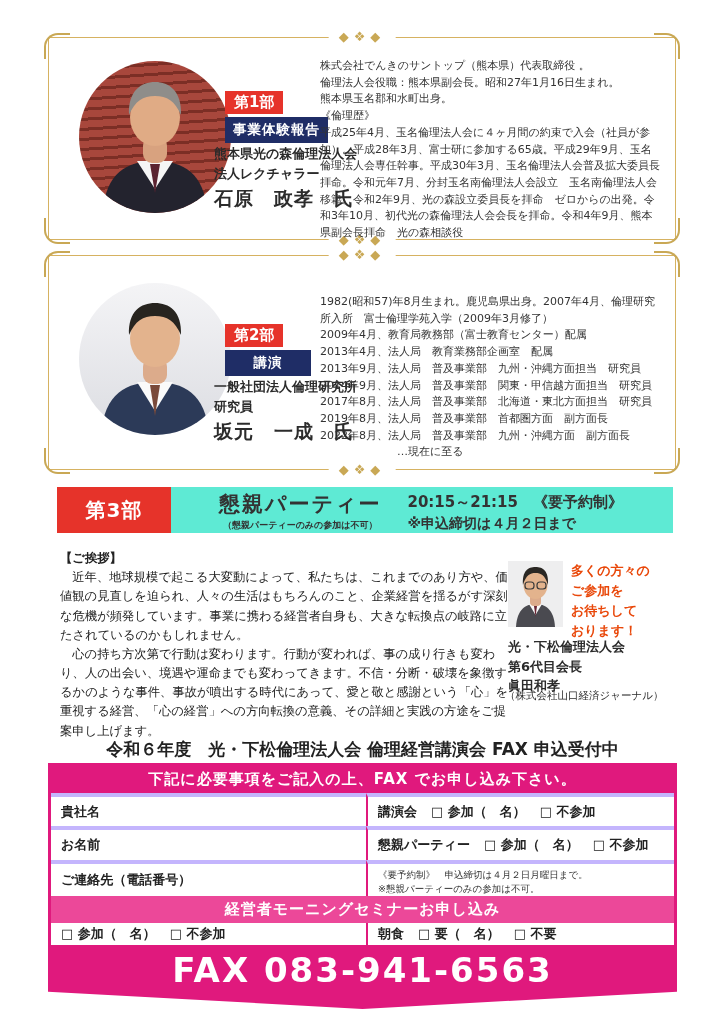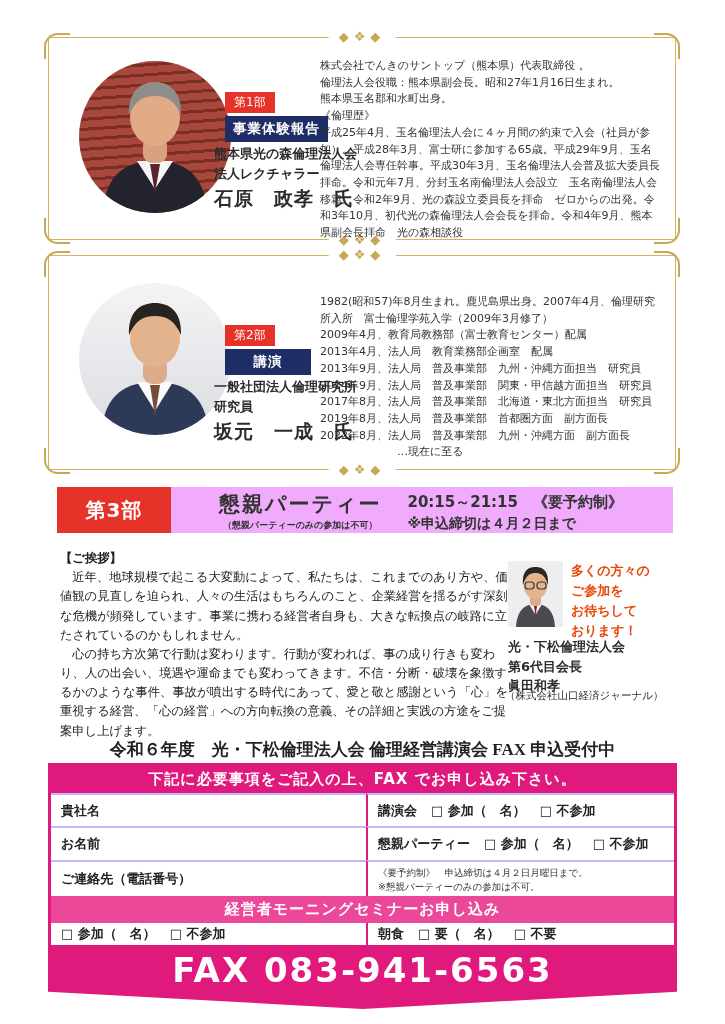--- a/index.html
+++ b/index.html
@@ -24,34 +24,34 @@
   .orn.top { top:-8px; } .orn.bot { bottom:-8px; }
 
   
   .photo { position:absolute; left:30px; width:152px; height:152px; border-radius:50%; overflow:hidden; }
   .frame1 .photo { top:23px; background:repeating-linear-gradient(176deg,#a8473c 0 7px,#7c2e25 7px 10px); }
   .frame2 .photo { top:27px; background:linear-gradient(180deg,#f4f4f6 0%,#dcdde2 100%); }
   .photo svg { display:block; }
 
   .meta { position:absolute; left:176px; }
   .frame1 .meta { top:53px; } .frame2 .meta { top:68px; }
-  .badge-red  { display:inline-block; background:#e6332a; color:#fff; font-size:12px; font-weight:normal; padding:2px 9px; }
+  .badge-red  { display:inline-block; background:#e6332a; color:#fff; font-size:15px; font-weight:bold; padding:2px 9px; }
   .badge-navy { display:block; background:#1f2d66; color:#fff; font-size:13.5px; font-weight:bold;
                 padding:4px 8px; margin-top:3px; text-align:center; min-width:70px; letter-spacing:1px; }
 
   .orgblock { position:absolute; left:165px; font-weight:bold; }
   .frame1 .orgblock { top:106px; } .frame2 .orgblock { top:121px; }
   .org  { font-size:13px; line-height:1.5; white-space:pre-line; }
   .spname { font-size:19px; font-weight:bold; margin-top:3px; letter-spacing:1px; }
 
   .bio { position:absolute; left:271px; width:342px; font-size:11px; line-height:1.52; white-space:pre-line; color:#333; }
   .frame1 .bio { top:20px; } .frame2 .bio { top:38px; }
 
   
-  .part3 { position:absolute; left:57px; top:487px; width:616px; height:46px; background:#f0abfc; display:flex; }
+  .part3 { position:absolute; left:57px; top:487px; width:616px; height:46px; background:#5eead4; display:flex; }
   .part3-red { width:114px; background:#e6332a; color:#fff; font-size:20px; font-weight:bold;
                display:flex; align-items:center; justify-content:center; letter-spacing:1px; }
   .part3-mid { margin-left:48px; text-align:center; padding-top:3px; color:#333; }
   .part3-title { font-size:21px; font-weight:bold; letter-spacing:2px; }
   .part3-note  { font-size:9px; font-weight:bold; margin-top:1px; }
   .part3-right { margin-left:26px; padding-top:6px; color:#333; }
   .part3-time  { font-size:15px; font-weight:bold; }
   .part3-deadline { font-size:14px; font-weight:bold; margin-top:3px; }
 
   
@@ -61,27 +61,27 @@
 
   .chairman { position:absolute; left:505px; top:558px; width:175px; }
   .ch-photo { position:absolute; left:3px; top:3px; width:55px; height:66px; background:#eeeeef; overflow:hidden; }
   .ch-callout { position:absolute; left:66px; top:3px; color:#e94709; font-weight:bold;
                 font-size:13px; line-height:1.55; white-space:pre-line; }
   .ch-org { position:absolute; left:3px; top:79px; font-weight:bold; font-size:13px; line-height:1.5; width:175px; }
   .ch-company { position:absolute; left:0px; top:131px; font-size:10.5px; width:180px; }
 
   
   .fax-title { position:absolute; top:738px; left:0; width:100%; text-align:center;
-               font-size:17px; font-weight:bold; color:#222;font-family:Liberation Serif, serif; }
+               font-size:17px; font-weight:bold; color:#222; }
   .form { position:absolute; left:48px; top:763px; width:629px; border:3px solid #e0197d;
           box-sizing:border-box; background:#fff; }
   .form-header { background:#e0197d; color:#fff; font-weight:bold; font-size:15px;
                  text-align:center; padding:4px 0; letter-spacing:1px; }
   .form-grid { display:grid; grid-template-columns:315px 1fr; grid-template-rows:33px 34px 36px; }
-  .fcell { border-top:2px solid #c4b5fd; padding:0 10px; display:flex; align-items:center;
+  .fcell { border-top:4px solid #c4b5fd; padding:0 10px; display:flex; align-items:center;
            font-size:13px; font-weight:bold; color:#222; box-sizing:border-box; }
   .fcell.r { border-left:2px solid #e0197d; }
   .fcell .gap { margin-left:14px; }
   .fcell.note { font-size:9.5px; font-weight:normal; line-height:1.5; white-space:pre-line;
                 align-items:flex-start; padding-top:4px; color:#333; }
   .seminar-bar { background:#ec4899; color:#fff; text-align:center; font-weight:bold;
                  font-size:15px; padding:4px 0; letter-spacing:1px; }
   .bottom-grid { display:grid; grid-template-columns:315px 1fr; grid-template-rows:22px; }
   .bcell { padding:0 10px; display:flex; align-items:center; font-size:13px; font-weight:bold; color:#222; }
   .bcell.r { border-left:2px solid #e0197d; }

